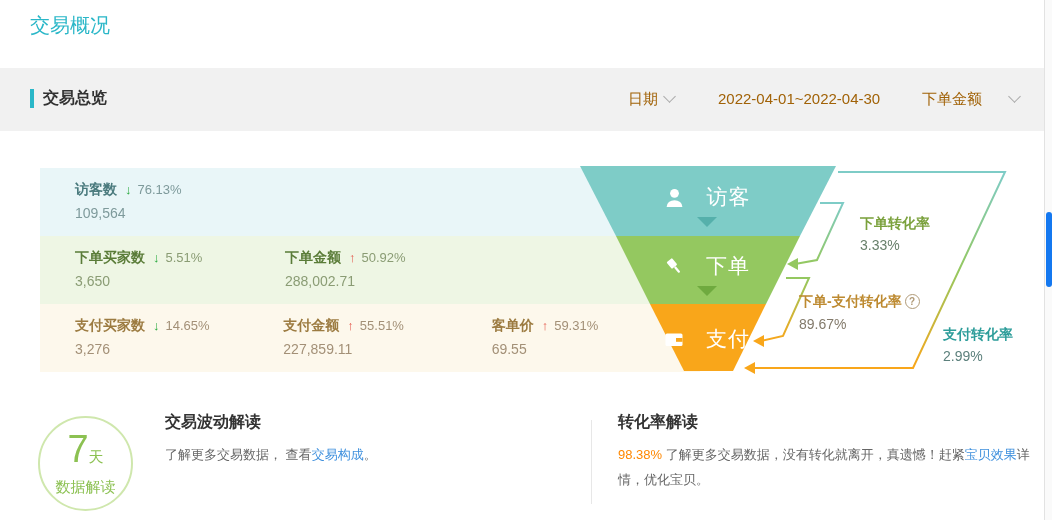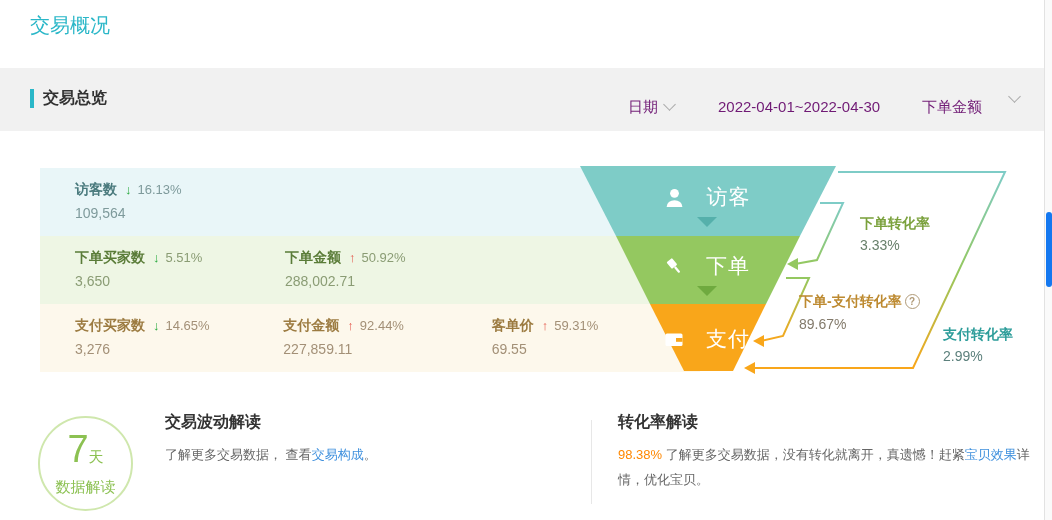--- a/index.html
+++ b/index.html
@@ -11,21 +11,21 @@
   }
   .abs{position:absolute;}
 
   
   .page-title{left:30px;top:12px;font-size:20px;font-weight:normal;color:#2ab7c8;}
 
   .toolbar{left:0;top:68px;width:1052px;height:63px;background:#f1f1f1;}
   .section-wrap{position:absolute;left:30px;top:20px;display:flex;align-items:center;}
   .accent-bar{width:4px;height:19px;background:#2ab7c8;margin-right:9px;}
   .section-title{font-size:16px;font-weight:bold;color:#333;}
-  .tb-text{position:absolute;top:30px;font-size:15px;color:#701a75;}
+  .tb-text{position:absolute;top:22px;font-size:15px;color:#a16207;}
   .ctrl-date{left:628px;cursor:pointer;}
   .date-range{left:718px;}
   .ctrl-terminal{left:922px;cursor:pointer;}
   .term-chev{left:1003px;top:22px;}
   .chev{display:inline-block;width:8px;height:8px;border-right:1px solid #a9a9a9;border-bottom:1px solid #a9a9a9;transform:rotate(45deg);vertical-align:3px;margin-left:7px;}
 
   
   .band{left:40px;width:660px;height:68px;display:flex;box-sizing:border-box;padding:11px 0 0 35px;}
   .band-visitor{top:168px;background:#e9f6f8;}
   .band-order{top:236px;background:#eef6e4;}
@@ -97,21 +97,21 @@
     <div class="section-title">交易总览</div>
   </div>
   <div class="abs tb-text ctrl-date"><span>日期</span><span class="chev"></span></div>
   <div class="abs tb-text date-range">2022-04-01~2022-04-30</div>
   <div class="abs tb-text ctrl-terminal">下单金额</div>
   <div class="abs term-chev"><span class="chev"></span></div>
 </div>
 
 <div class="abs band band-visitor">
   <div class="metric">
-    <div class="m-top"><span class="m-label">访客数</span><span class="m-arrow down">↓</span><span>16.13%</span></div>
+    <div class="m-top"><span class="m-label">访客数</span><span class="m-arrow down">↓</span><span>76.13%</span></div>
     <div class="m-value">109,564</div>
   </div>
 </div>
 
 <div class="abs band band-order">
   <div class="metric">
     <div class="m-top"><span class="m-label">下单买家数</span><span class="m-arrow down">↓</span><span>5.51%</span></div>
     <div class="m-value">3,650</div>
   </div>
   <div class="metric">
@@ -119,21 +119,21 @@
     <div class="m-value">288,002.71</div>
   </div>
 </div>
 
 <div class="abs band band-pay">
   <div class="metric">
     <div class="m-top"><span class="m-label">支付买家数</span><span class="m-arrow down">↓</span><span>14.65%</span></div>
     <div class="m-value">3,276</div>
   </div>
   <div class="metric">
-    <div class="m-top"><span class="m-label">支付金额</span><span class="m-arrow up">↑</span><span>92.44%</span></div>
+    <div class="m-top"><span class="m-label">支付金额</span><span class="m-arrow up">↑</span><span>55.51%</span></div>
     <div class="m-value">227,859.11</div>
   </div>
   <div class="metric">
     <div class="m-top"><span class="m-label">客单价</span><span class="m-arrow up">↑</span><span>59.31%</span></div>
     <div class="m-value">69.55</div>
   </div>
 </div>
 
 <svg class="abs funnel-svg" width="460" height="225" viewBox="0 0 460 225">
   <defs>

